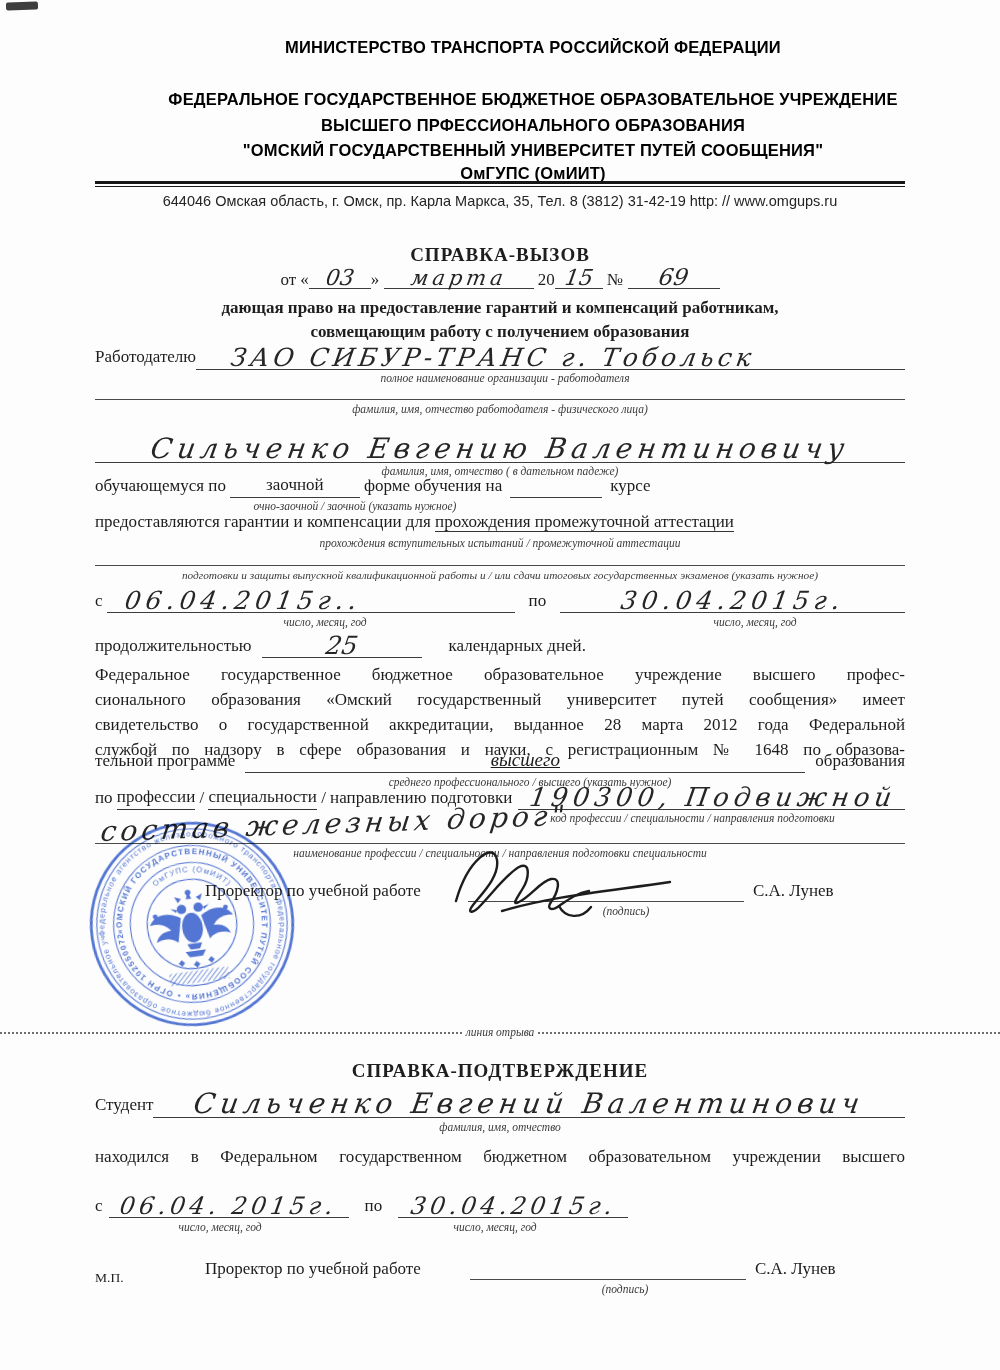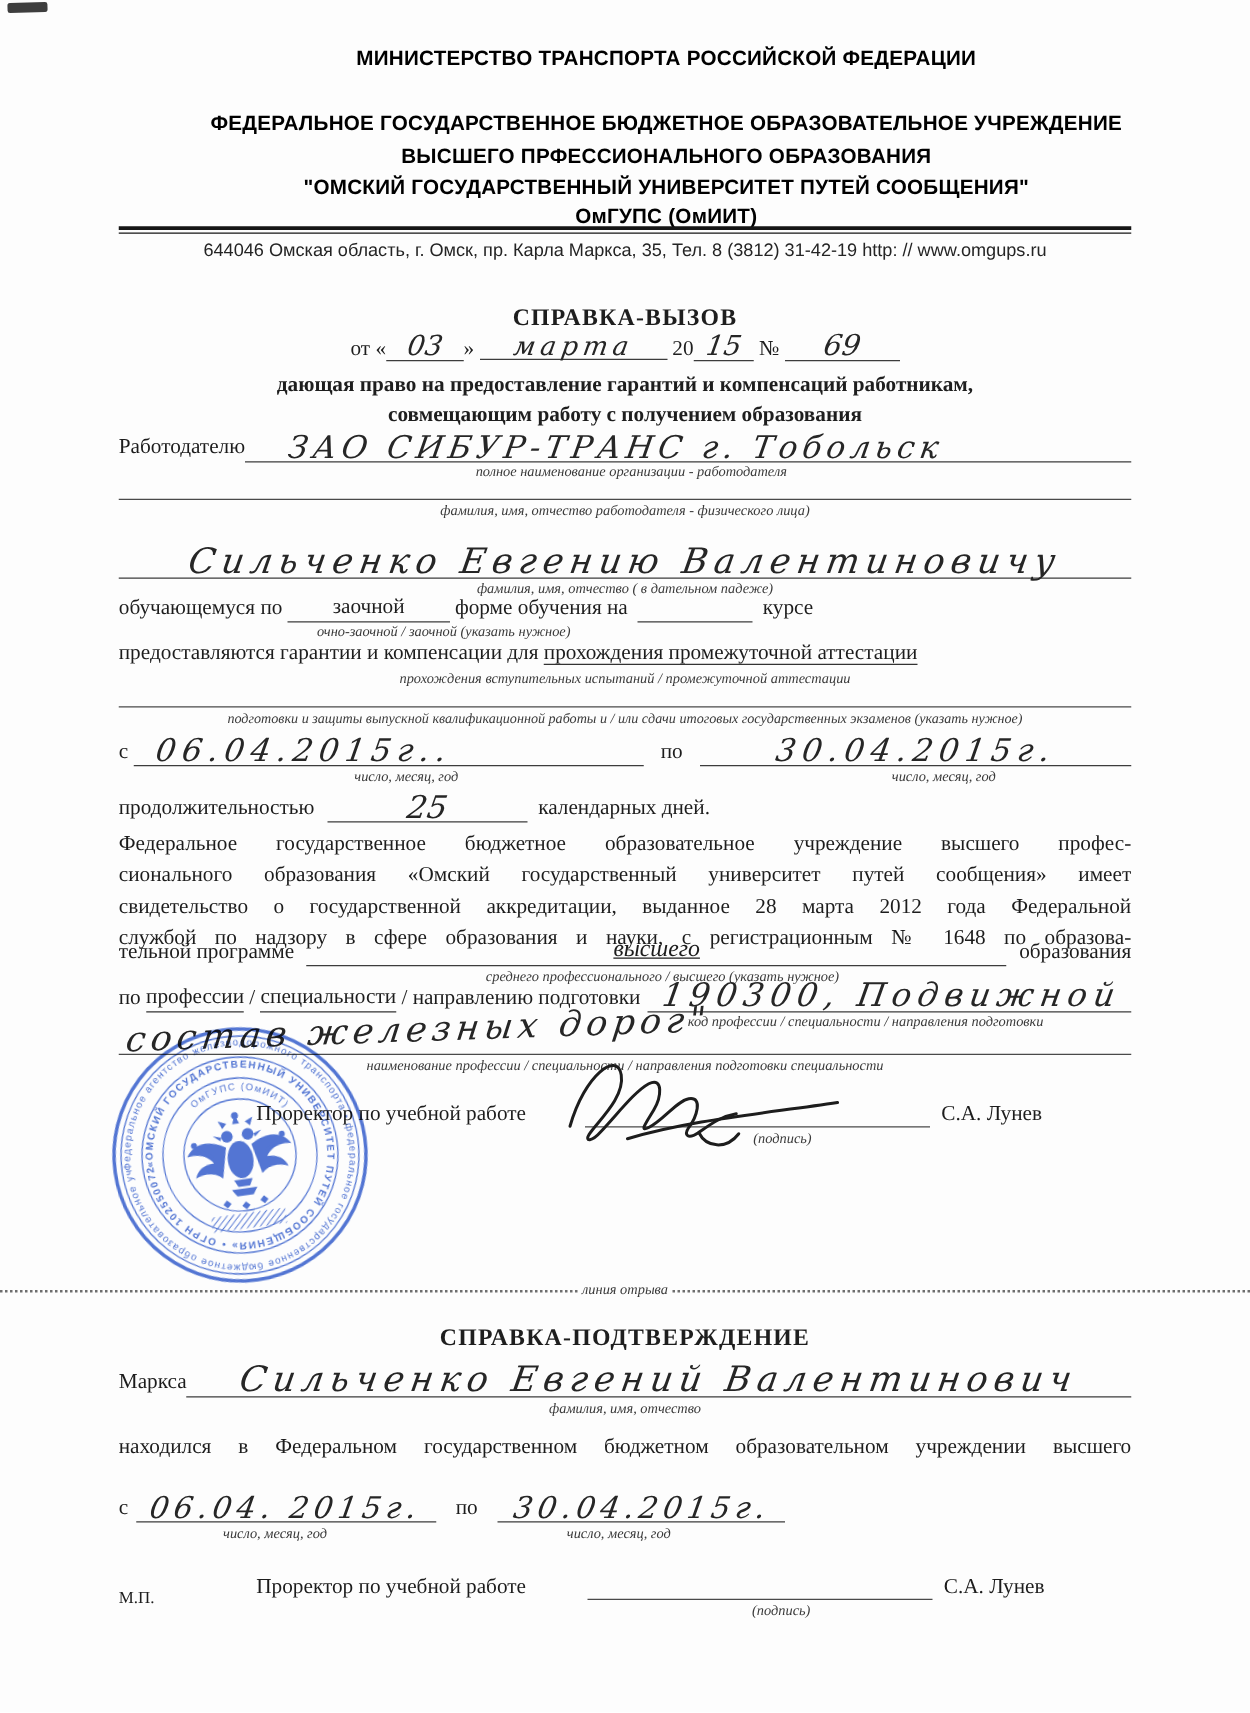--- a/index.html
+++ b/index.html
@@ -115,21 +115,21 @@
       </span>
   </div>
   <div class="abs lbl" style="left:215px;top:616px;width:220px;text-align:center;">число, месяц, год</div>
   <div class="abs lbl" style="left:645px;top:616px;width:220px;text-align:center;">число, месяц, год</div>
 
   <div class="abs row body17" style="left:95px;top:632px;width:810px;height:26px;">
     <span>продолжительностью</span>
     <span class="blank" style="width:160px;height:100%;justify-content:center;margin-left:10px;">
         <span class="hw" style="font-size:25px;">25</span>
       </span>
-    <span style="margin-left:9px;">календарных дней.</span>
+    <span style="margin-left:27px;">календарных дней.</span>
   </div>
 
   <div class="abs body17 just" style="left:95px;top:662px;width:810px;">Федеральное  государственное  бюджетное  образовательное  учреждение  высшего  профес-</div>
   <div class="abs body17 just" style="left:95px;top:687px;width:810px;">сионального образования «Омский  государственный  университет путей сообщения» имеет</div>
   <div class="abs body17 just" style="left:95px;top:712px;width:810px;">свидетельство о государственной  аккредитации, выданное 28 марта 2012 года Федеральной</div>
   <div class="abs body17 just" style="left:95px;top:737px;width:810px;">службой  по  надзору  в сфере образования и науки, с регистрационным  № 1648 по образова-</div>
   <div class="abs row body17" style="left:95px;top:749px;width:810px;height:24px;">
     <span>тельной  программе</span>
     <span class="blank" style="flex:1;height:100%;justify-content:center;margin:0 10px;">
         <span style="font-style:italic;font-size:19px;text-decoration:underline;">высшего</span>
@@ -215,21 +215,21 @@
 
   <div class="abs row" style="left:0;top:1026px;width:1000px;align-items:center;">
     <div class="tearseg"></div>
     <span class="lbl" style="margin:0 4px;">линия отрыва</span>
     <div class="tearseg"></div>
   </div>
 
   <div class="abs ctr serif b" style="top:1060px;font-size:19px;letter-spacing:1px;">СПРАВКА-ПОДТВЕРЖДЕНИЕ</div>
 
   <div class="abs row" style="left:95px;top:1088px;width:810px;height:30px;">
-    <span class="body17" style="padding-bottom:1px;">Маркса</span>
+    <span class="body17" style="padding-bottom:1px;">Студент</span>
     <span class="blank" style="flex:1;height:100%;justify-content:center;">
         <span class="hw" style="font-size:28px;letter-spacing:5px;">Сильченко Евгений Валентинович</span>
       </span>
   </div>
   <div class="abs ctr lbl" style="top:1121px;">фамилия, имя, отчество</div>
 
   <div class="abs body17 just" style="left:95px;top:1144px;width:810px;">находился в Федеральном государственном бюджетном образовательном учреждении высшего</div>
 
   <div class="abs row body17" style="left:95px;top:1190px;width:810px;height:28px;">
     <span>с</span>

